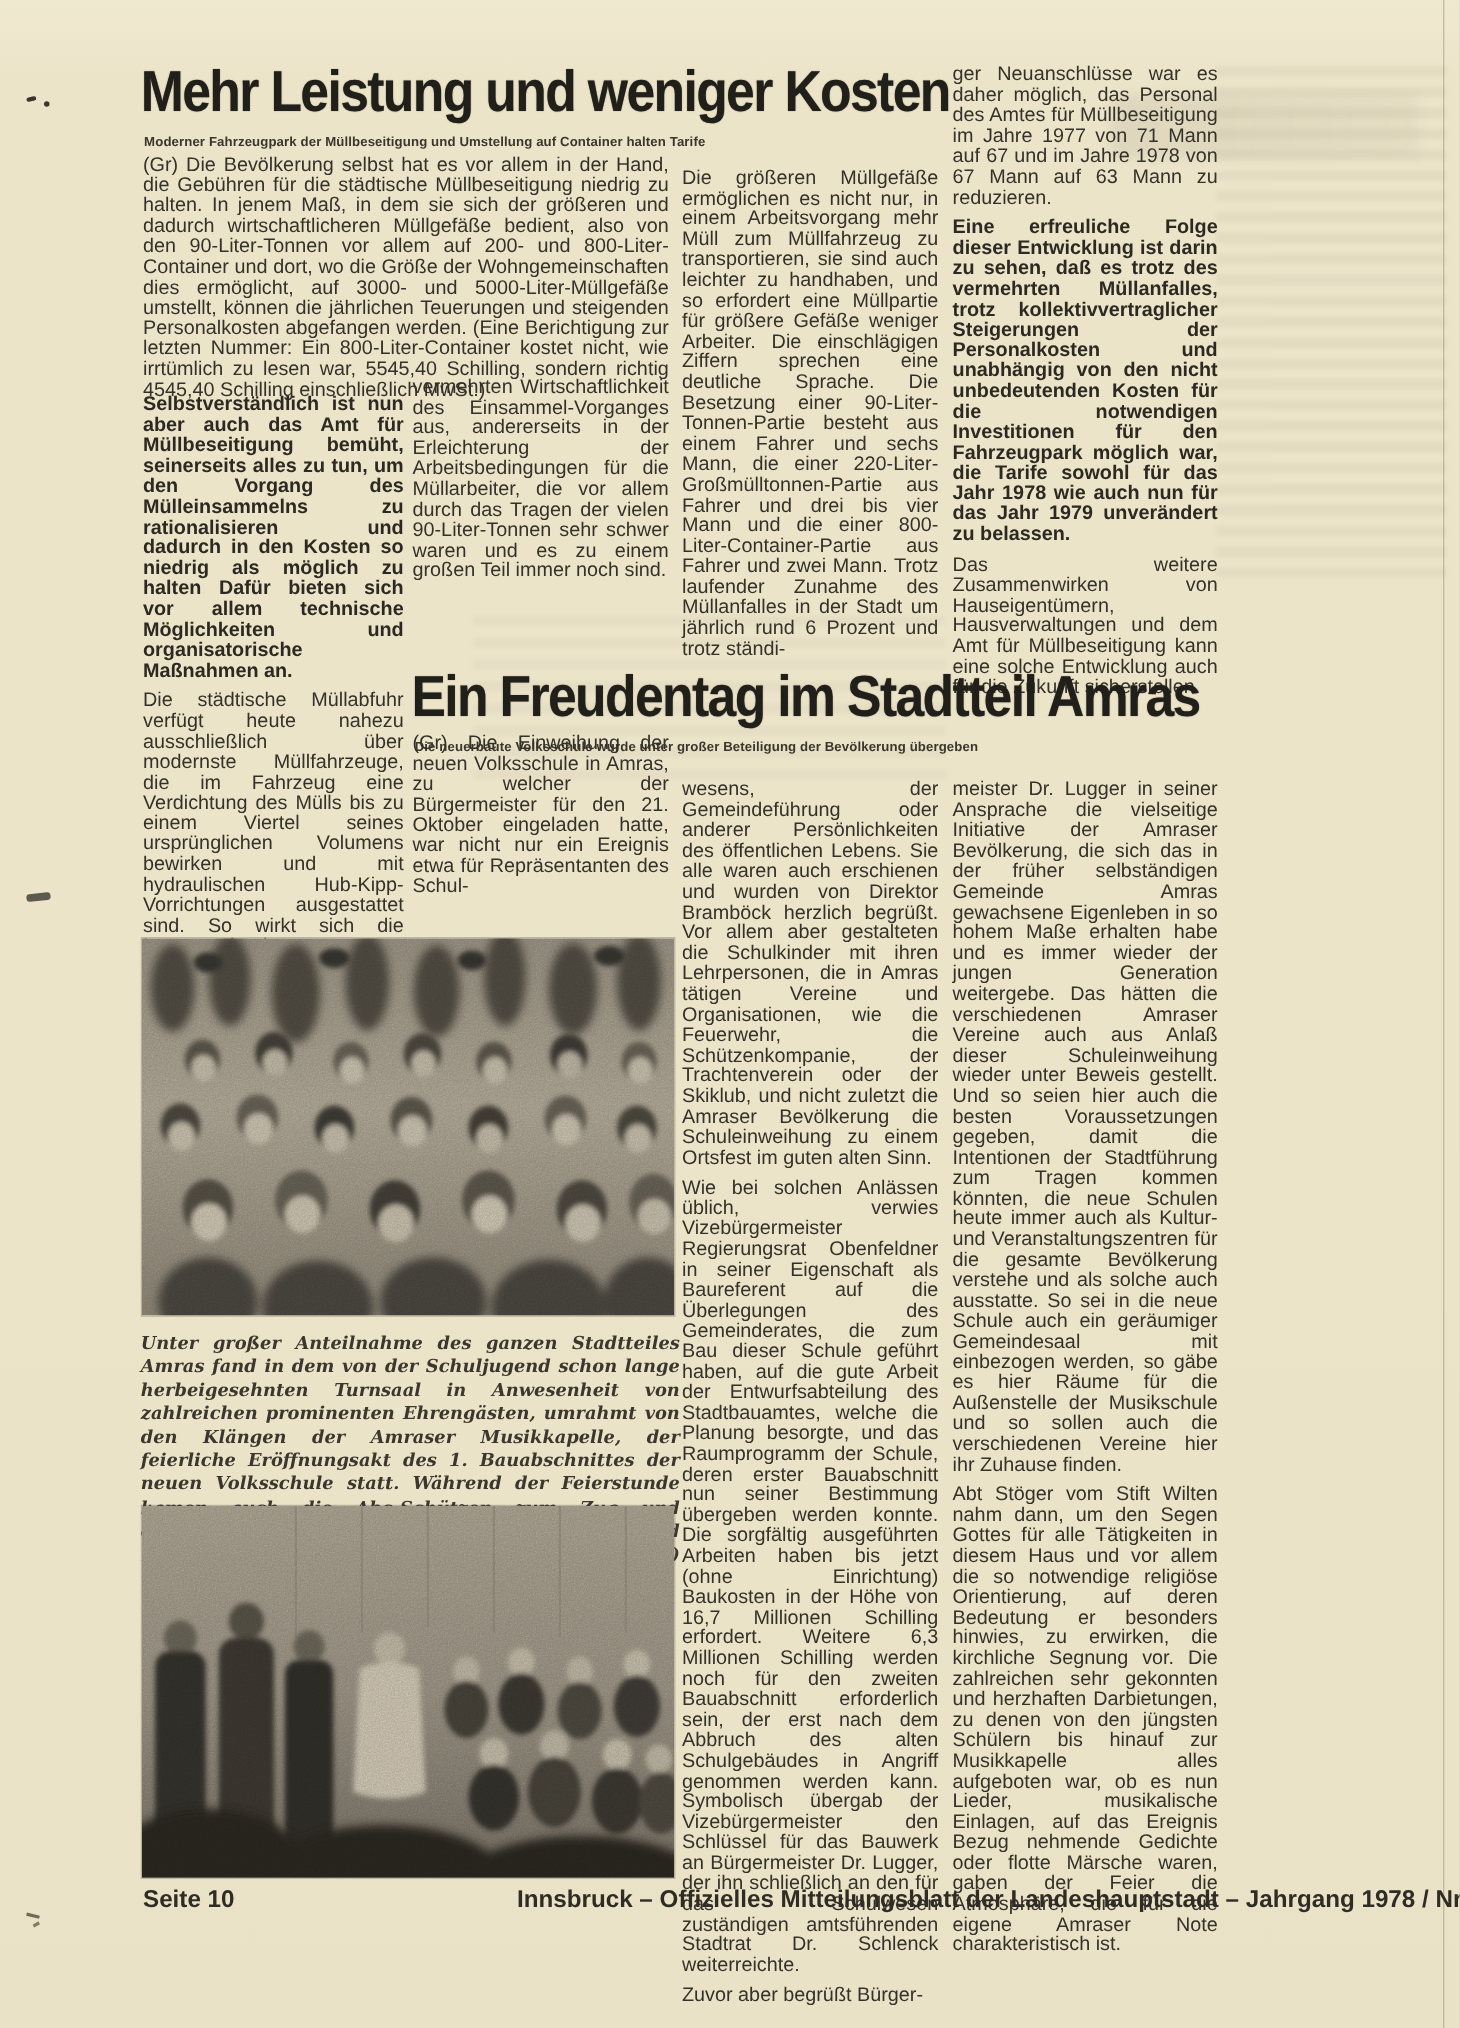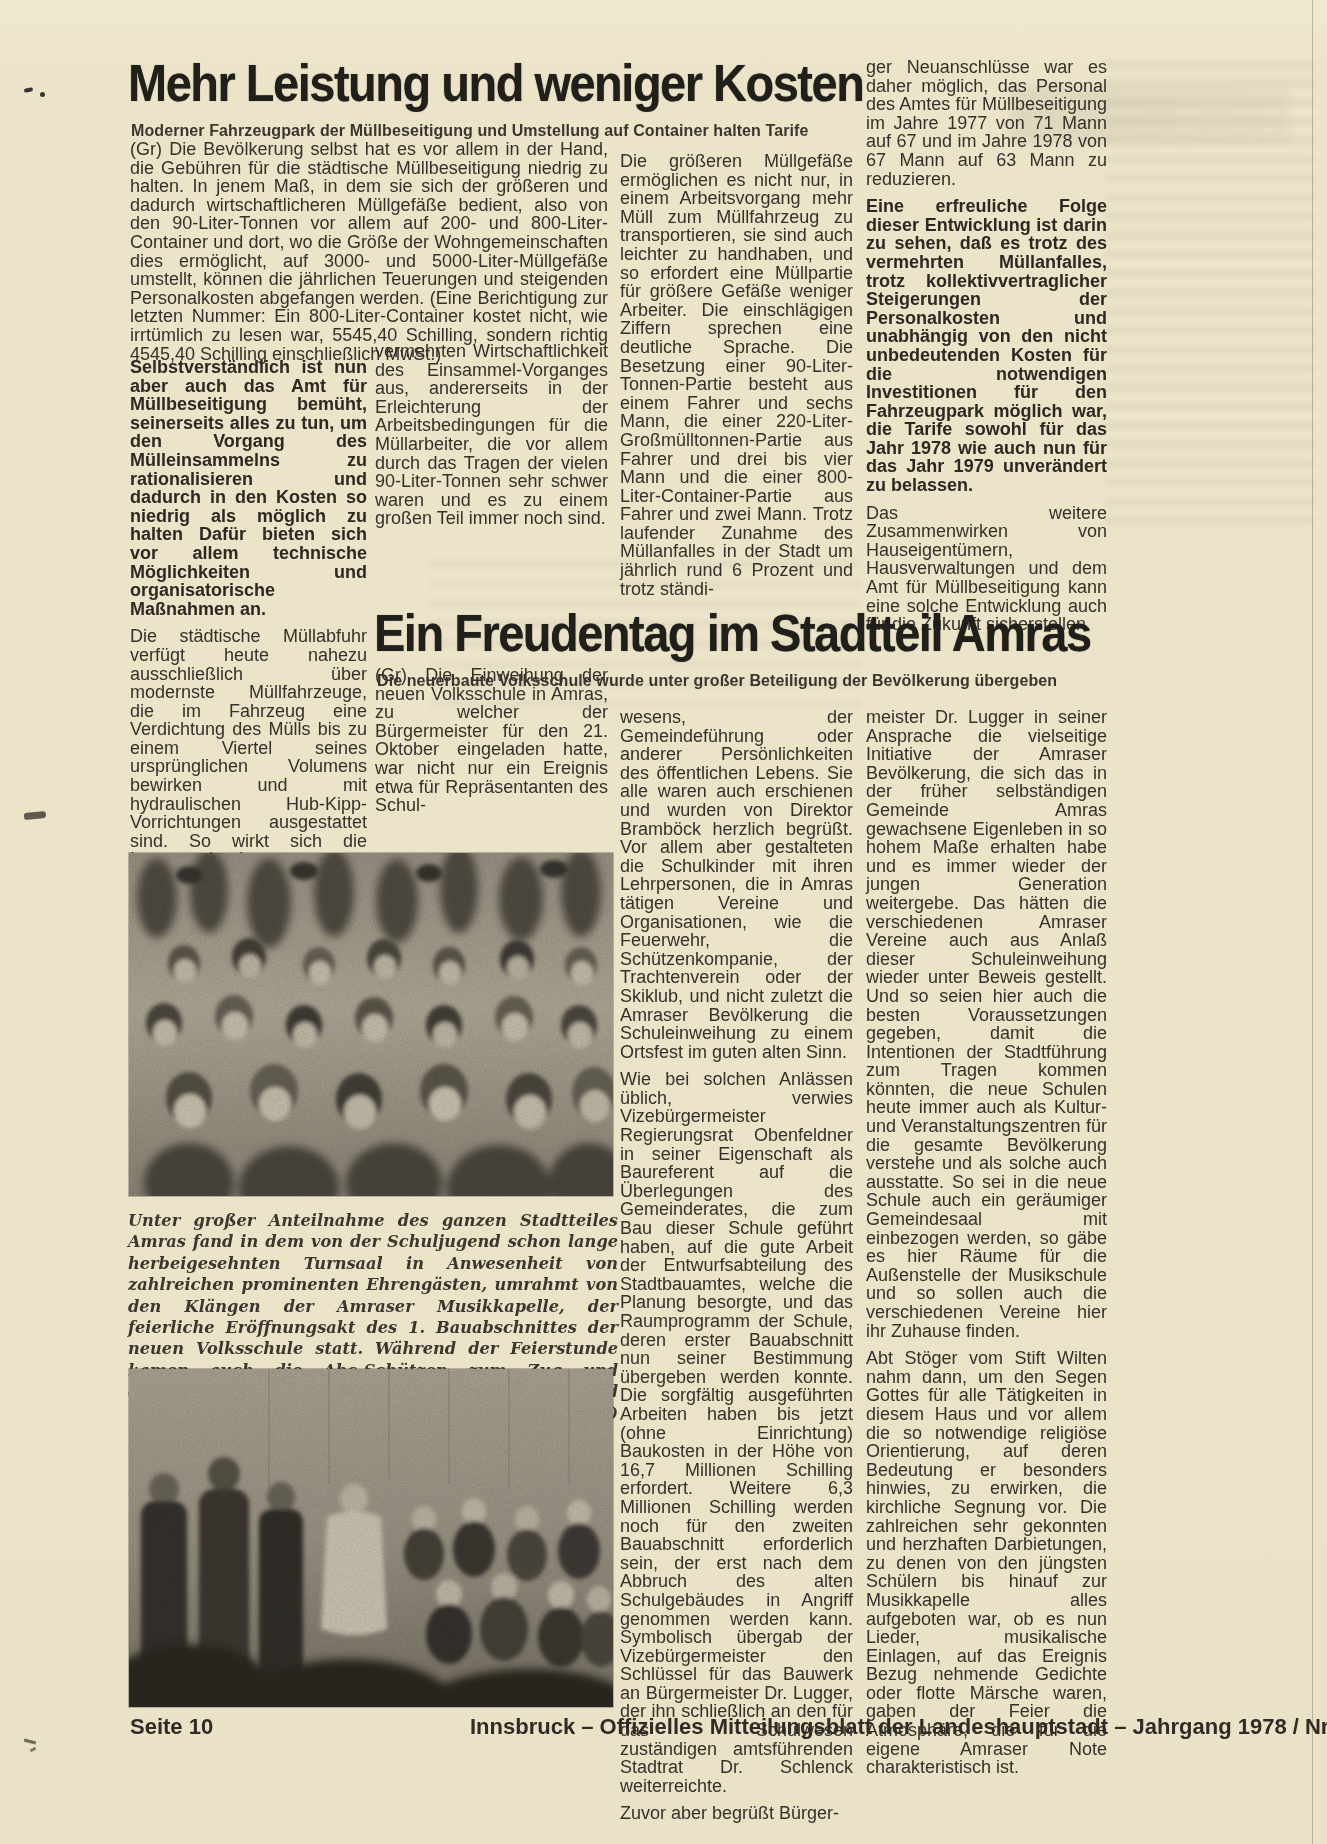--- a/index.html
+++ b/index.html
@@ -22,21 +22,21 @@
     line-height:1;
     transform:scale(1,1.12);
     transform-origin:top left;
     white-space:nowrap;
     text-shadow:0 0 1px rgba(33,31,26,.55);
     margin:0;
   }
   .subhl{
     position:absolute;
     font-weight:700;
-    font-size:16px;
+    font-size:12px;
     color:#3a362d;
     letter-spacing:.1px;
     white-space:nowrap;
   }
   .body{font-size:18px;line-height:18.6px;text-align:justify;hyphens:auto;-webkit-hyphens:auto;}
   .colbox{position:absolute;}
   .colbox p{margin:0 0 9px 0;}
   .bold{font-weight:700;color:#2c2922;}
   .photo{
     position:absolute;margin:0;padding:0;

